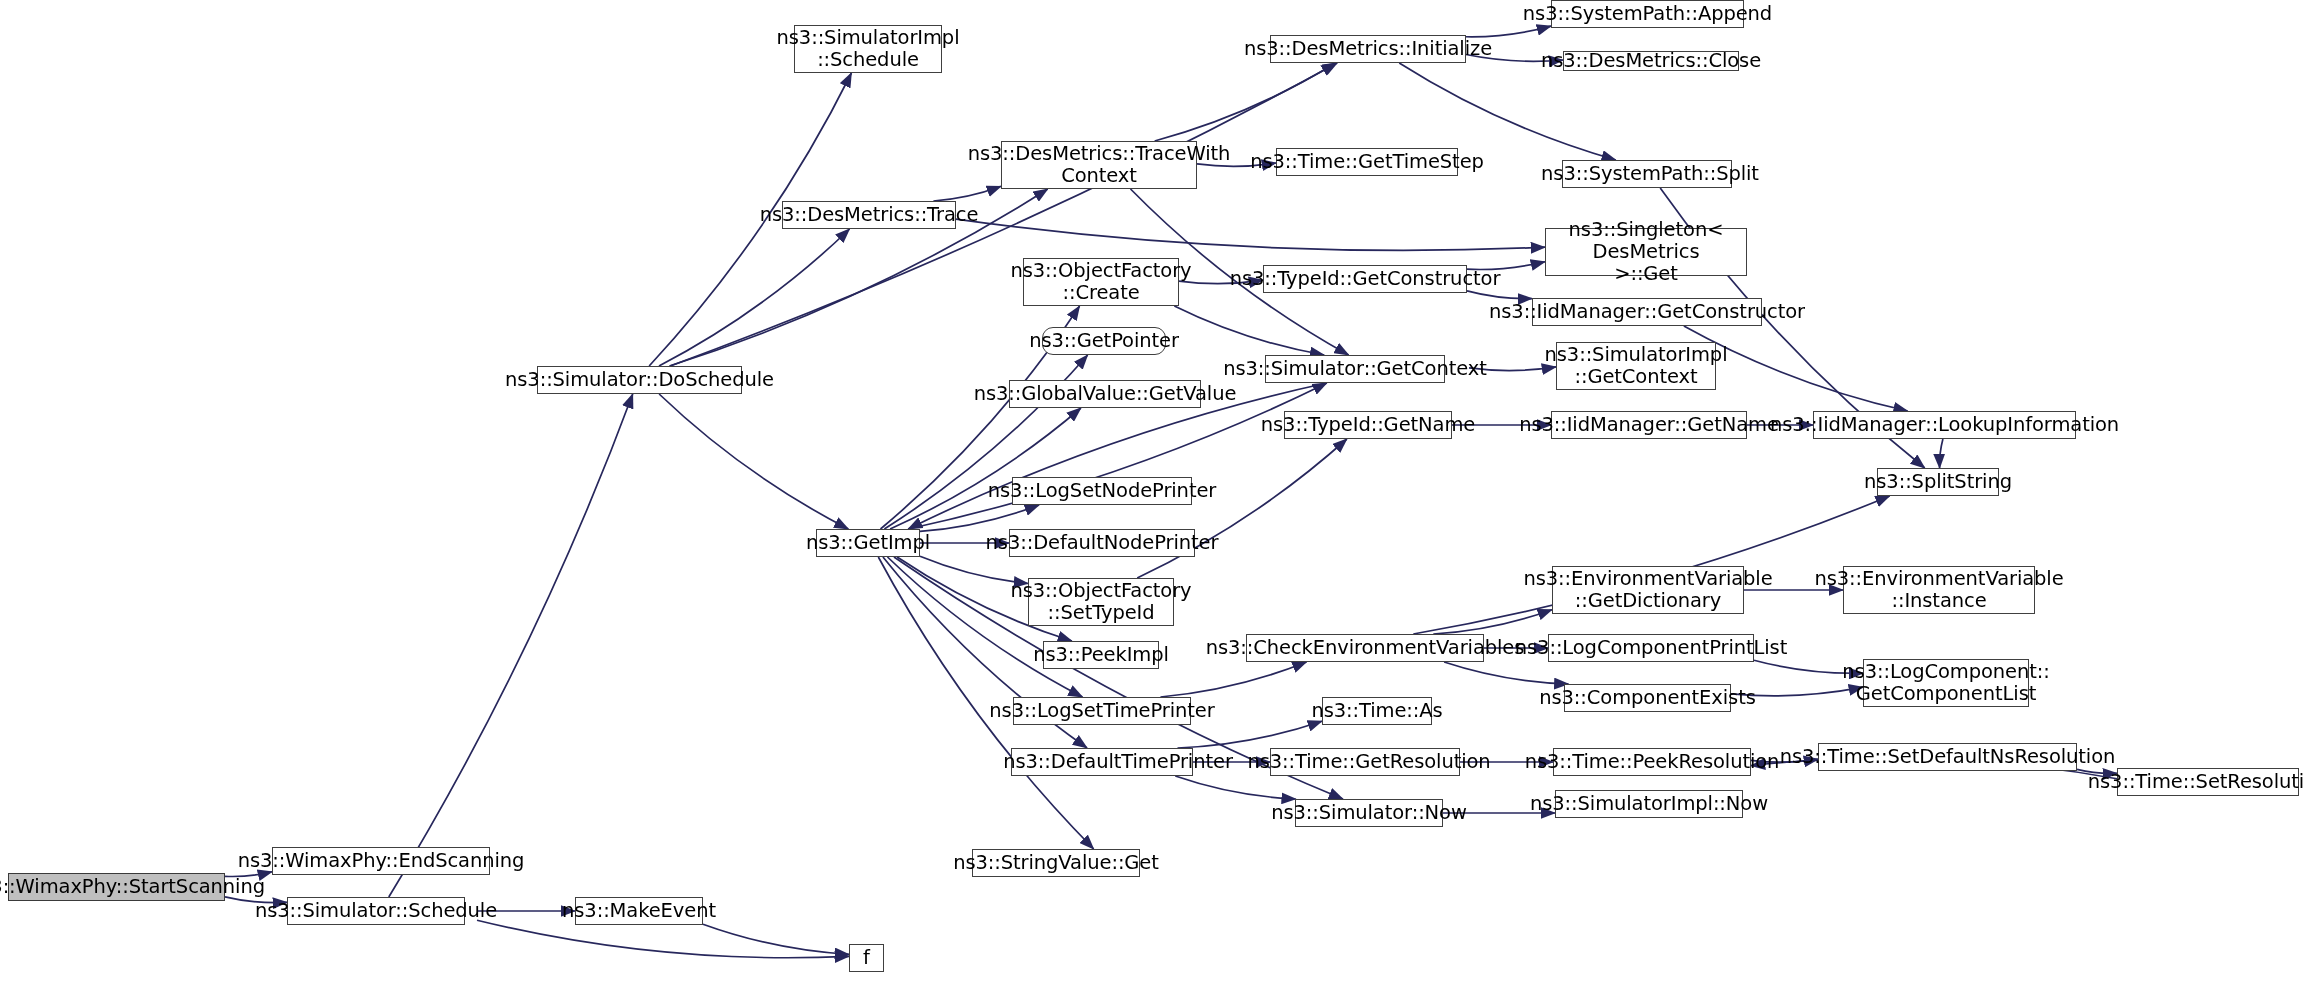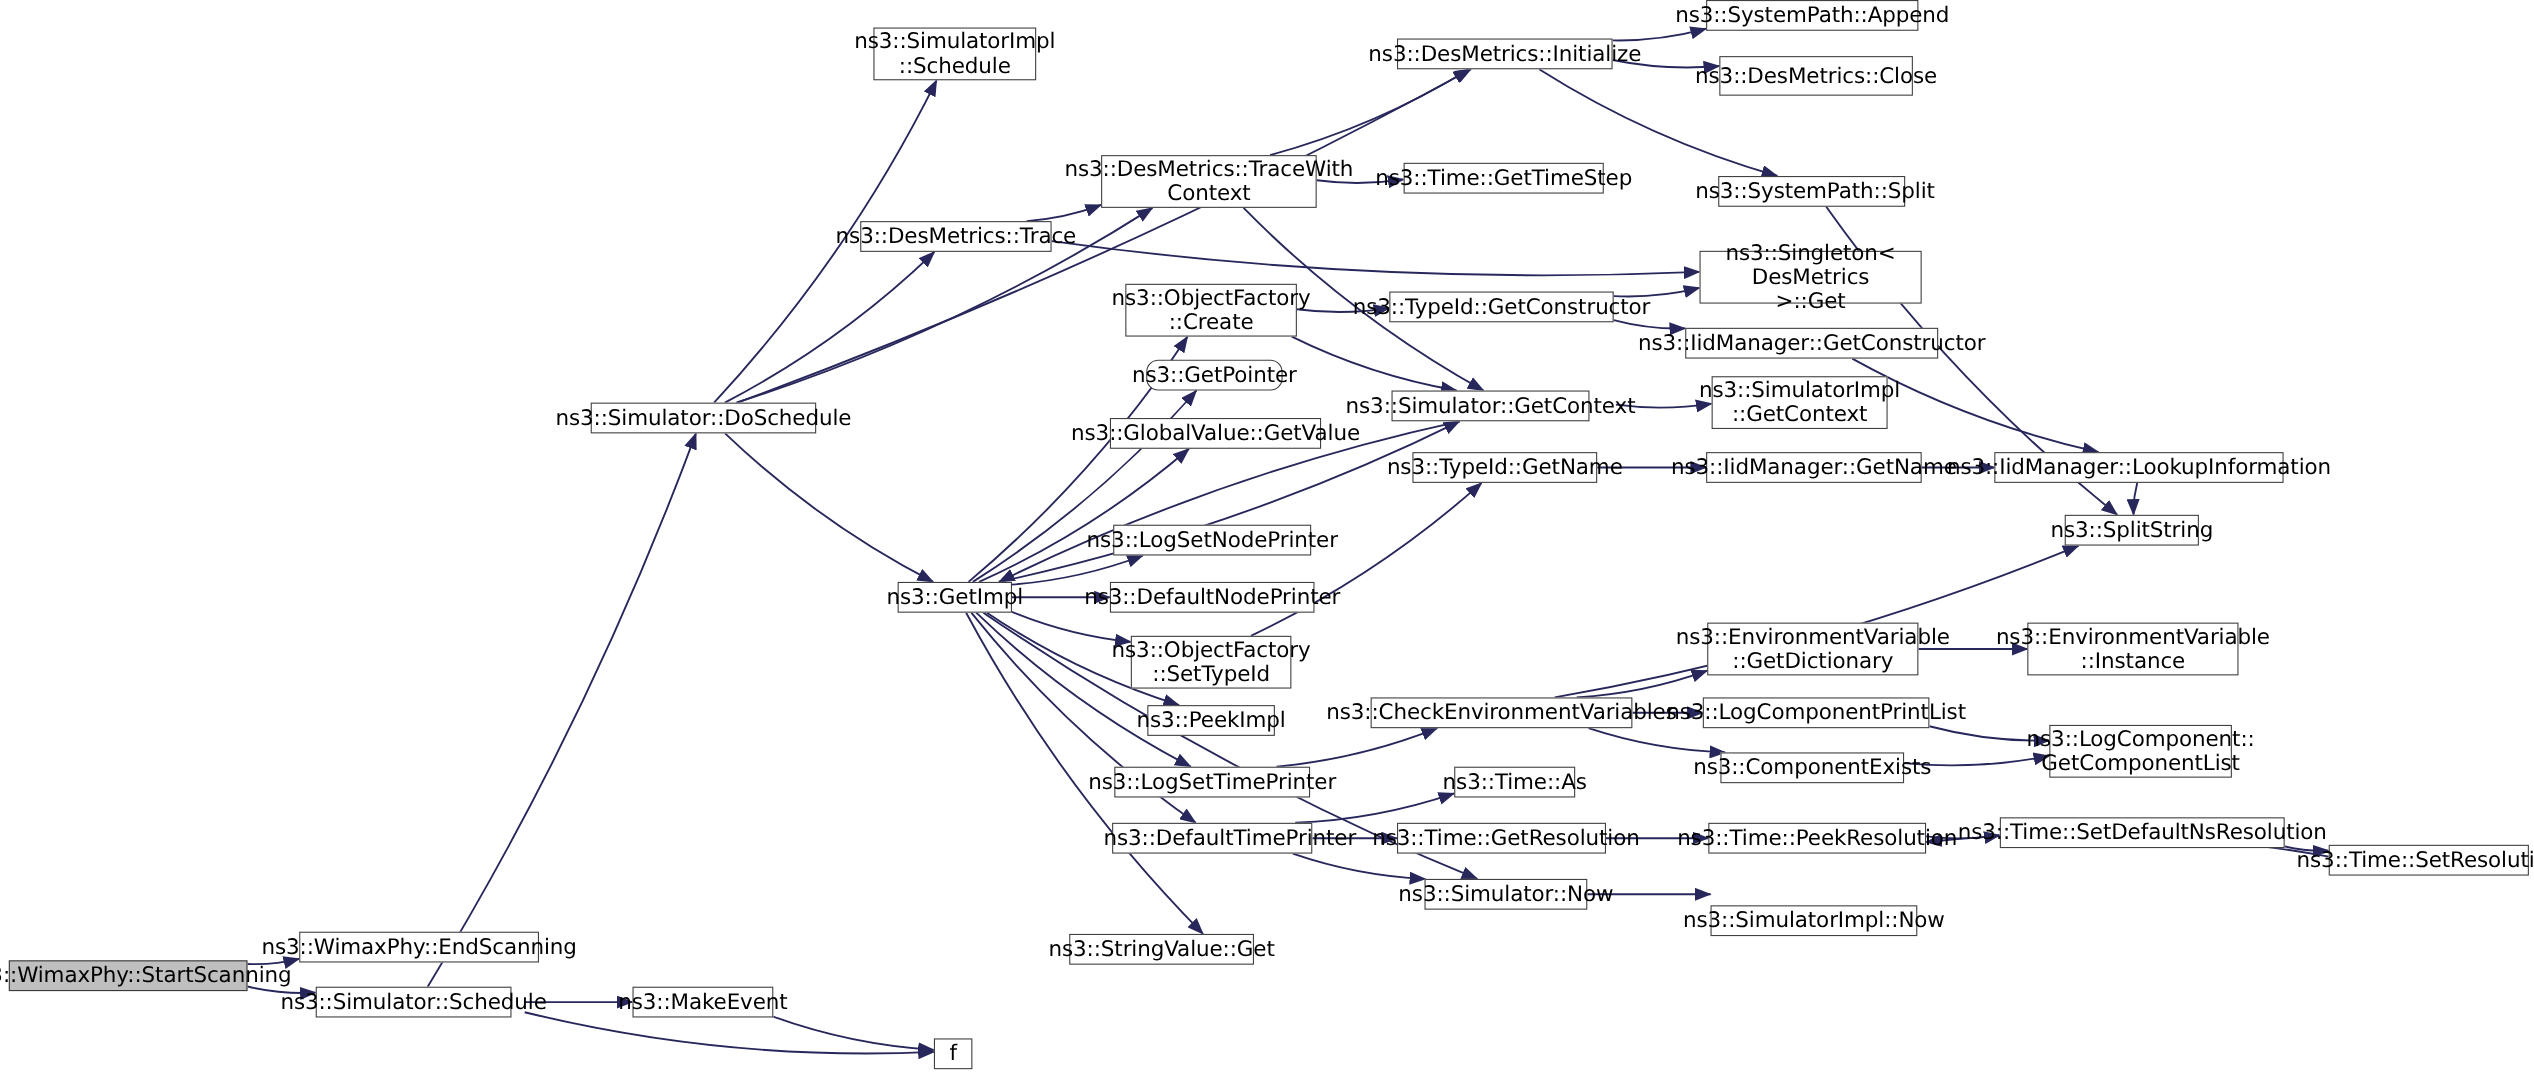--- a/index.html
+++ b/index.html
@@ -136,21 +136,21 @@
       <div class="node" style="left: 1012px; top: 477px; width: 180px; height: 28px;">ns3::LogSetNodePrinter</div>
       <div class="node" style="left: 1009px; top: 529px; width: 186px; height: 28px;">ns3::DefaultNodePrinter</div>
       <div class="node" style="left: 1028px; top: 578px; width: 146px; height: 48px;">ns3::ObjectFactory
 ::SetTypeId</div>
       <div class="node" style="left: 1043px; top: 641px; width: 116px; height: 28px;">ns3::PeekImpl</div>
       <div class="node" style="left: 1013px; top: 697px; width: 178px; height: 28px;">ns3::LogSetTimePrinter</div>
       <div class="node" style="left: 1011px; top: 748px; width: 182px; height: 28px; padding-left: 38px;">ns3::DefaultTimePrinter</div>
       <div class="node" style="left: 972px; top: 849px; width: 168px; height: 28px;">ns3::StringValue::Get</div>
       <div class="node" style="left: 1270px; top: 35px; width: 196px; height: 28px;">ns3::DesMetrics::Initialize</div>
       <div class="node" style="left: 1551px; top: 0px; width: 193px; height: 28px;">ns3::SystemPath::Append</div>
-      <div class="node" style="left: 1563px; top: 51px; width: 176px; height: 36px;">ns3::DesMetrics::Close</div>
+      <div class="node" style="left: 1563px; top: 51px; width: 176px; height: 20px;">ns3::DesMetrics::Close</div>
       <div class="node" style="left: 1562px; top: 160px; width: 170px; height: 28px; padding-left: 12px;">ns3::SystemPath::Split</div>
       <div class="node" style="left: 1276px; top: 148px; width: 182px; height: 28px;">ns3::Time::GetTimeStep</div>
       <div class="node" style="left: 1263px; top: 265px; width: 204px; height: 28px;">ns3::TypeId::GetConstructor</div>
       <div class="node" style="left: 1545px; top: 228px; width: 202px; height: 48px;">ns3::Singleton&lt; DesMetrics
 &gt;::Get</div>
       <div class="node" style="left: 1532px; top: 298px; width: 230px; height: 28px;">ns3::IidManager::GetConstructor</div>
       <div class="node" style="left: 1265px; top: 355px; width: 180px; height: 28px;">ns3::Simulator::GetContext</div>
       <div class="node" style="left: 1556px; top: 342px; width: 160px; height: 48px;">ns3::SimulatorImpl
 ::GetContext</div>
       <div class="node" style="left: 1284px; top: 411px; width: 168px; height: 28px;">ns3::TypeId::GetName</div>
@@ -165,15 +165,15 @@
       <div class="node" style="left: 1548px; top: 634px; width: 206px; height: 28px;">ns3::LogComponentPrintList</div>
       <div class="node" style="left: 1564px; top: 684px; width: 167px; height: 28px;">ns3::ComponentExists</div>
       <div class="node" style="left: 1863px; top: 659px; width: 166px; height: 48px;">ns3::LogComponent::
 GetComponentList</div>
       <div class="node" style="left: 1322px; top: 697px; width: 110px; height: 28px;">ns3::Time::As</div>
       <div class="node" style="left: 1270px; top: 748px; width: 190px; height: 28px; padding-left: 14px;">ns3::Time::GetResolution</div>
       <div class="node" style="left: 1553px; top: 748px; width: 198px; height: 28px;">ns3::Time::PeekResolution</div>
       <div class="node" style="left: 1818px; top: 743px; width: 259px; height: 28px;">ns3::Time::SetDefaultNsResolution</div>
       <div class="node" style="left: 2117px; top: 768px; width: 182px; height: 28px;">ns3::Time::SetResolution</div>
       <div class="node" style="left: 1295px; top: 799px; width: 148px; height: 28px;">ns3::Simulator::Now</div>
-      <div class="node" style="left: 1555px; top: 823px; width: 188px; height: 28px;">ns3::SimulatorImpl::Now</div>
+      <div class="node" style="left: 1555px; top: 790px; width: 188px; height: 28px;">ns3::SimulatorImpl::Now</div>
     </div>
 </div>
 
 </body></html>

